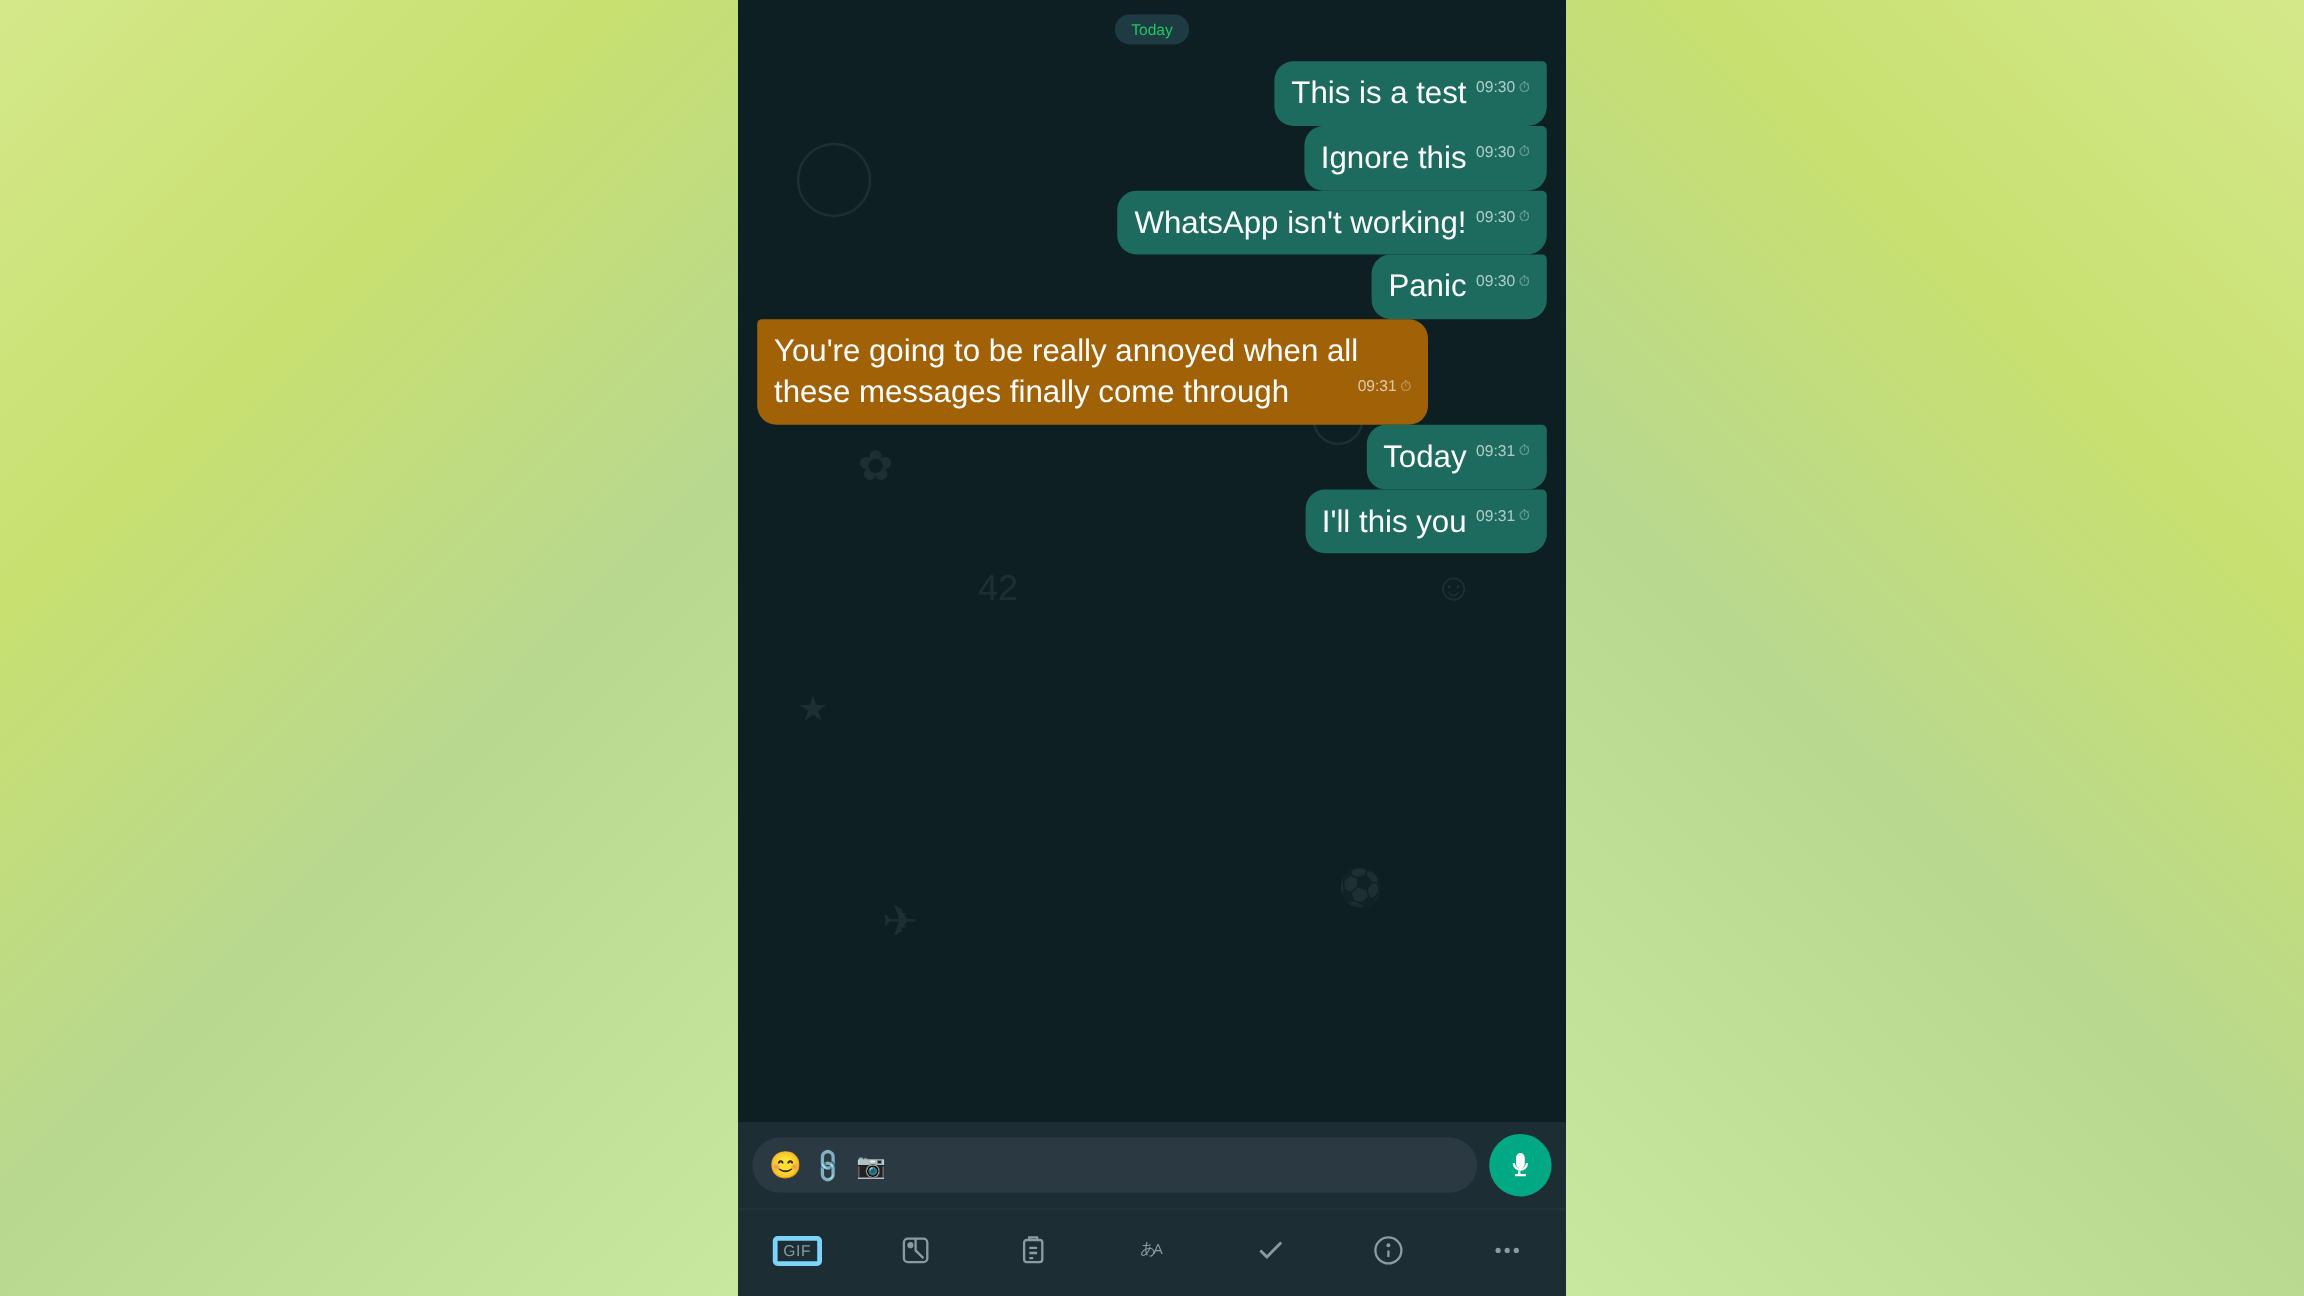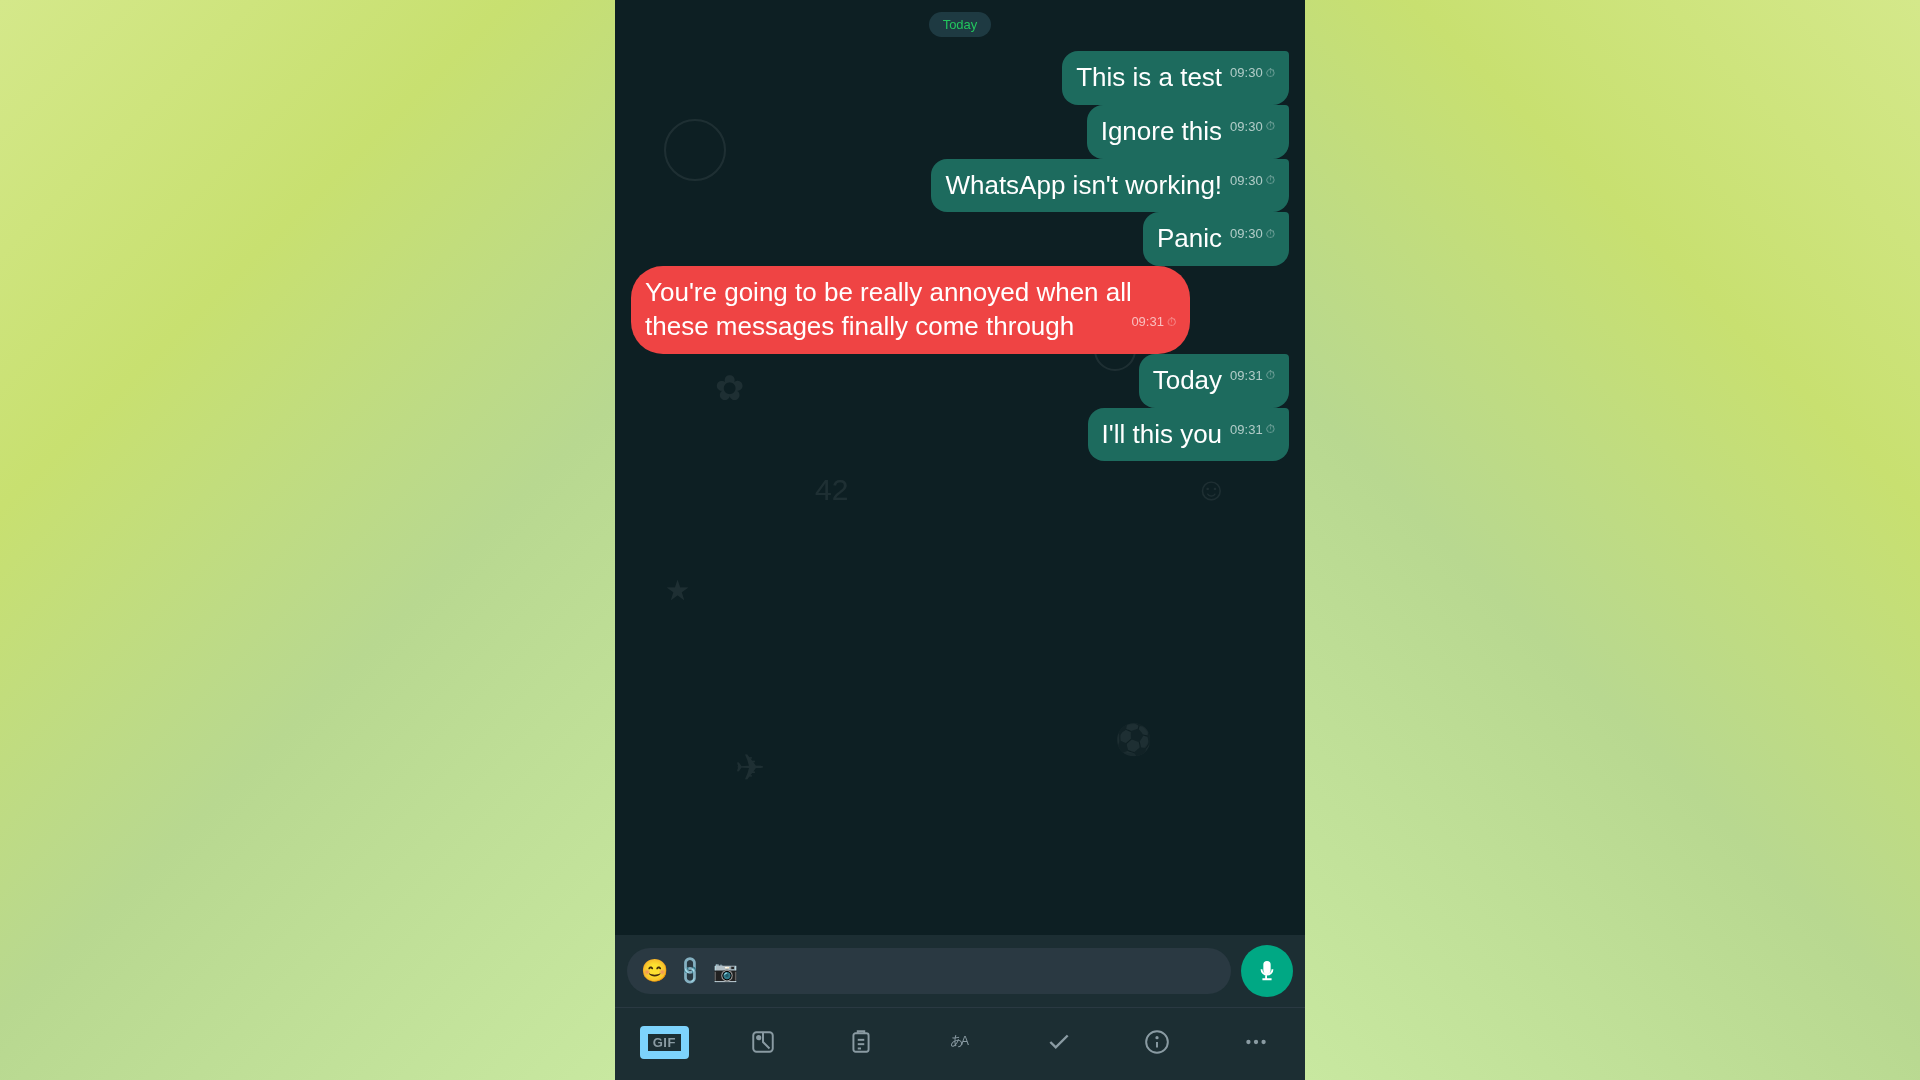--- a/index.html
+++ b/index.html
@@ -88,23 +88,22 @@
       position: relative;
       word-break: break-word;
     }
 
     .bubble.sent {
       background: #1d6b5e;
       border-top-right-radius: 4px;
     }
 
     .bubble.received {
-      background: #ef4444;
+      background: #a16207;
       border-top-left-radius: 4px;
-      border-radius: 32px;
     }
 
     .bubble .time-stamp {
       font-size: 13px;
       color: rgba(255,255,255,0.65);
       margin-left: 8px;
       white-space: nowrap;
       display: inline-flex;
       align-items: center;
       gap: 3px;
@@ -199,25 +198,25 @@
       font-size: 22px;
       cursor: pointer;
       display: flex;
       align-items: center;
       justify-content: center;
       width: 44px;
       height: 44px;
     }
 
     .gif-box {
-      border: 8px solid #7dd3fc;
+      border: 4px solid #7dd3fc;
       border-radius: 4px;
       padding: 1px 5px;
       font-size: 13px;
-      font-weight: bold;
+      font-weight: normal;
       color: #8a9ba3;
       letter-spacing: 0.5px;
     }
 
     
     .doodle-overlay {
       position: absolute;
       inset: 0;
       z-index: 0;
       overflow: hidden;

